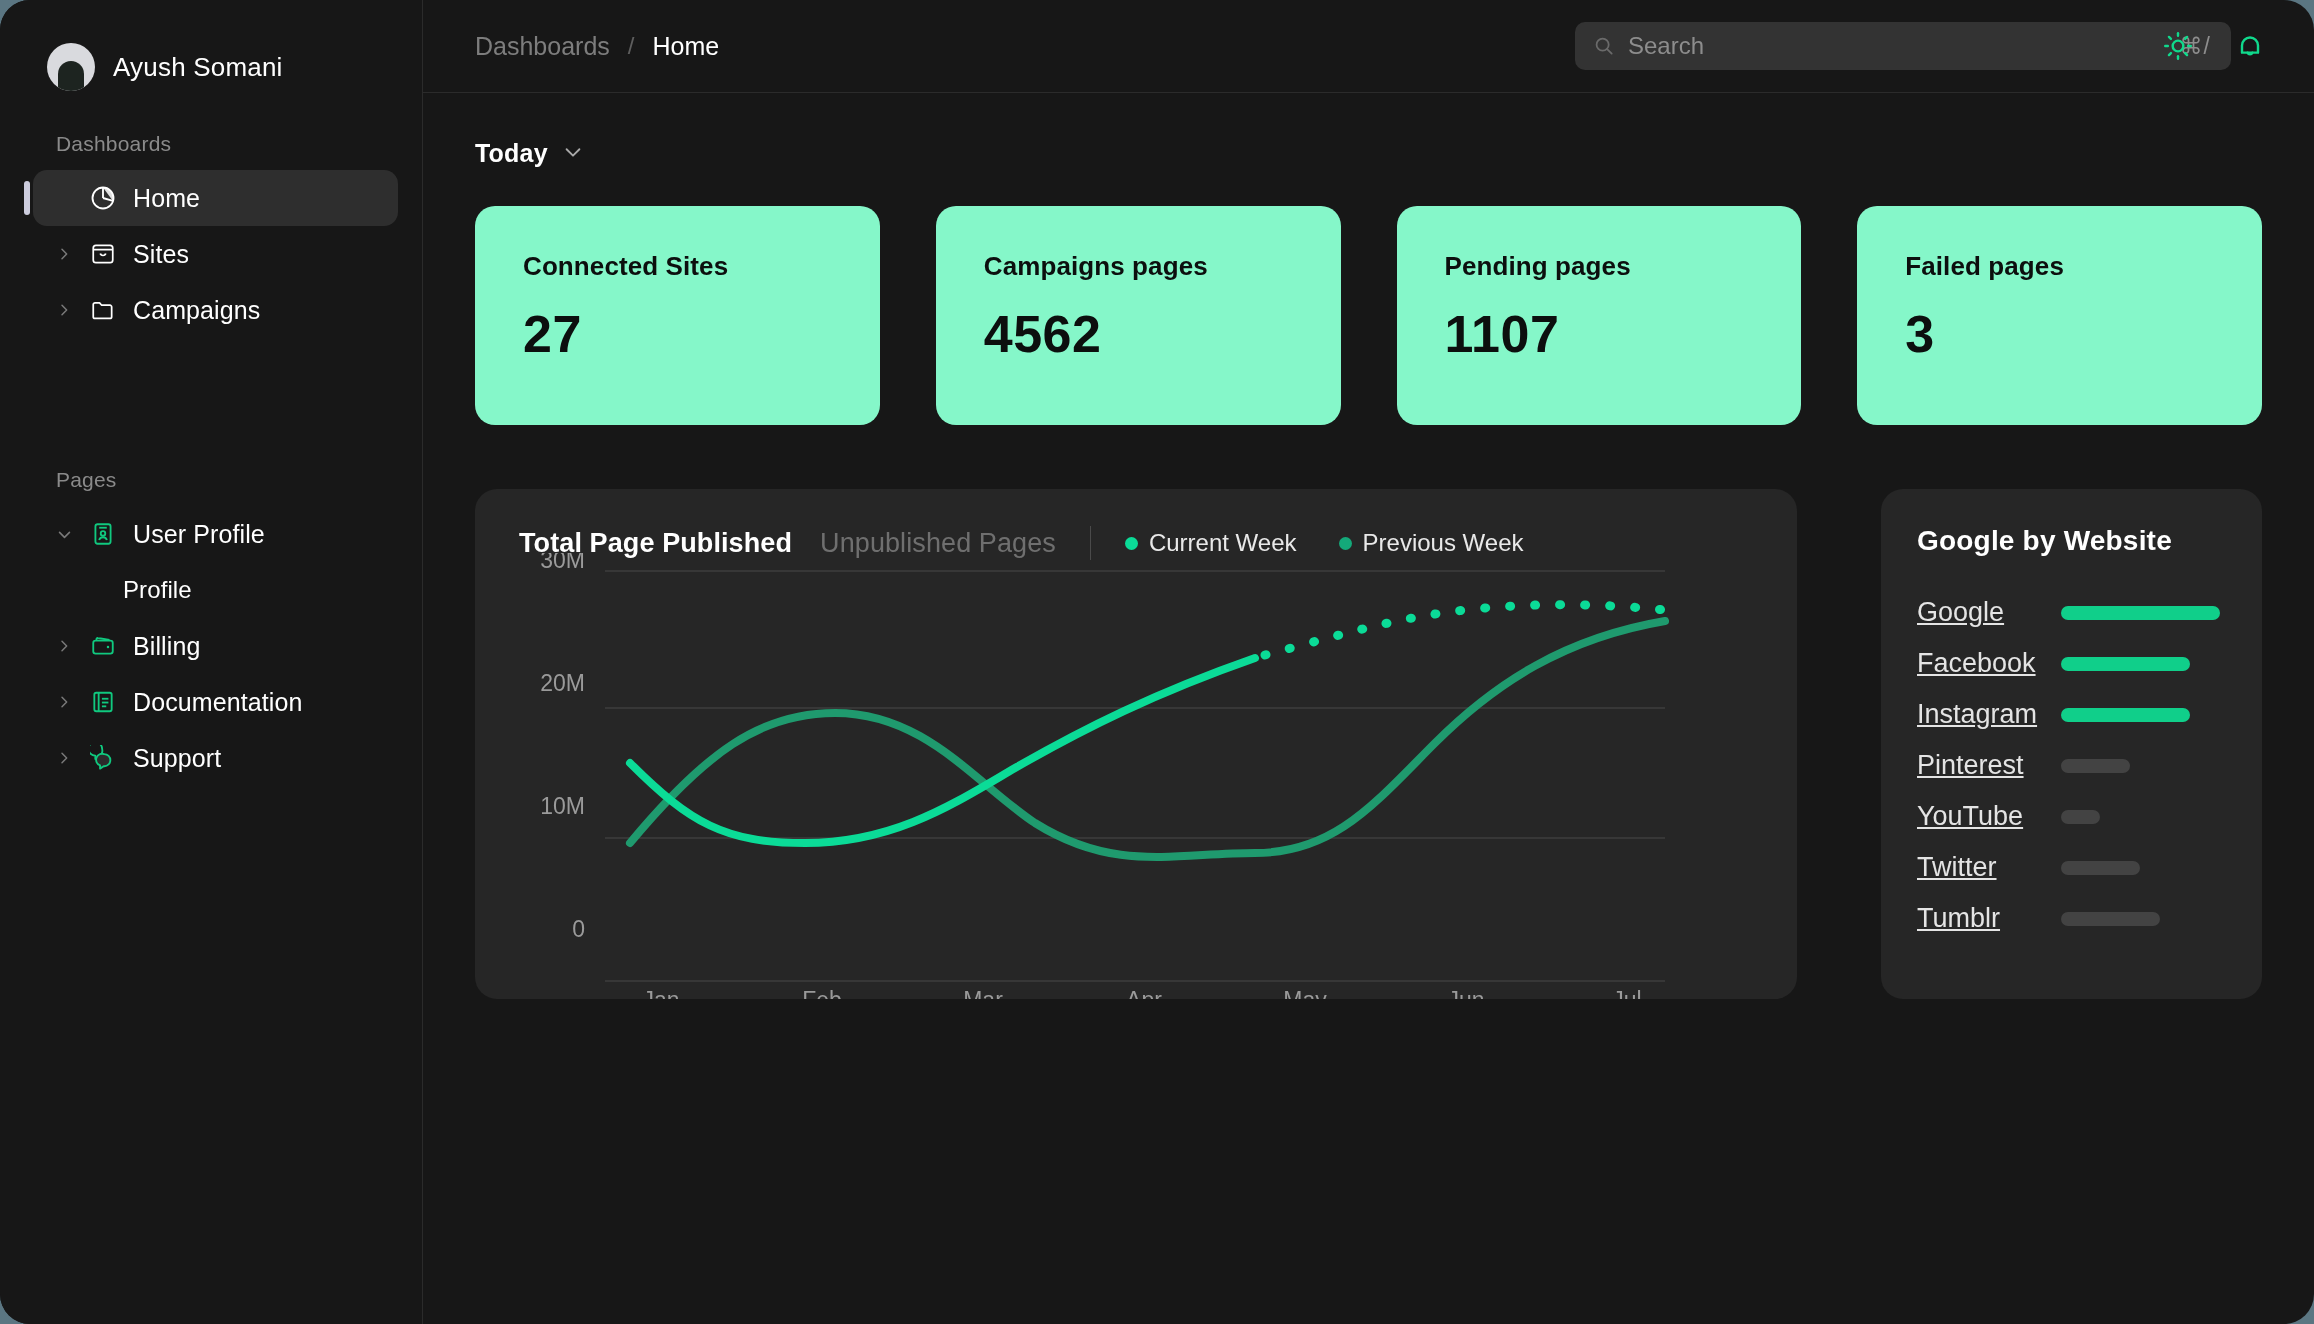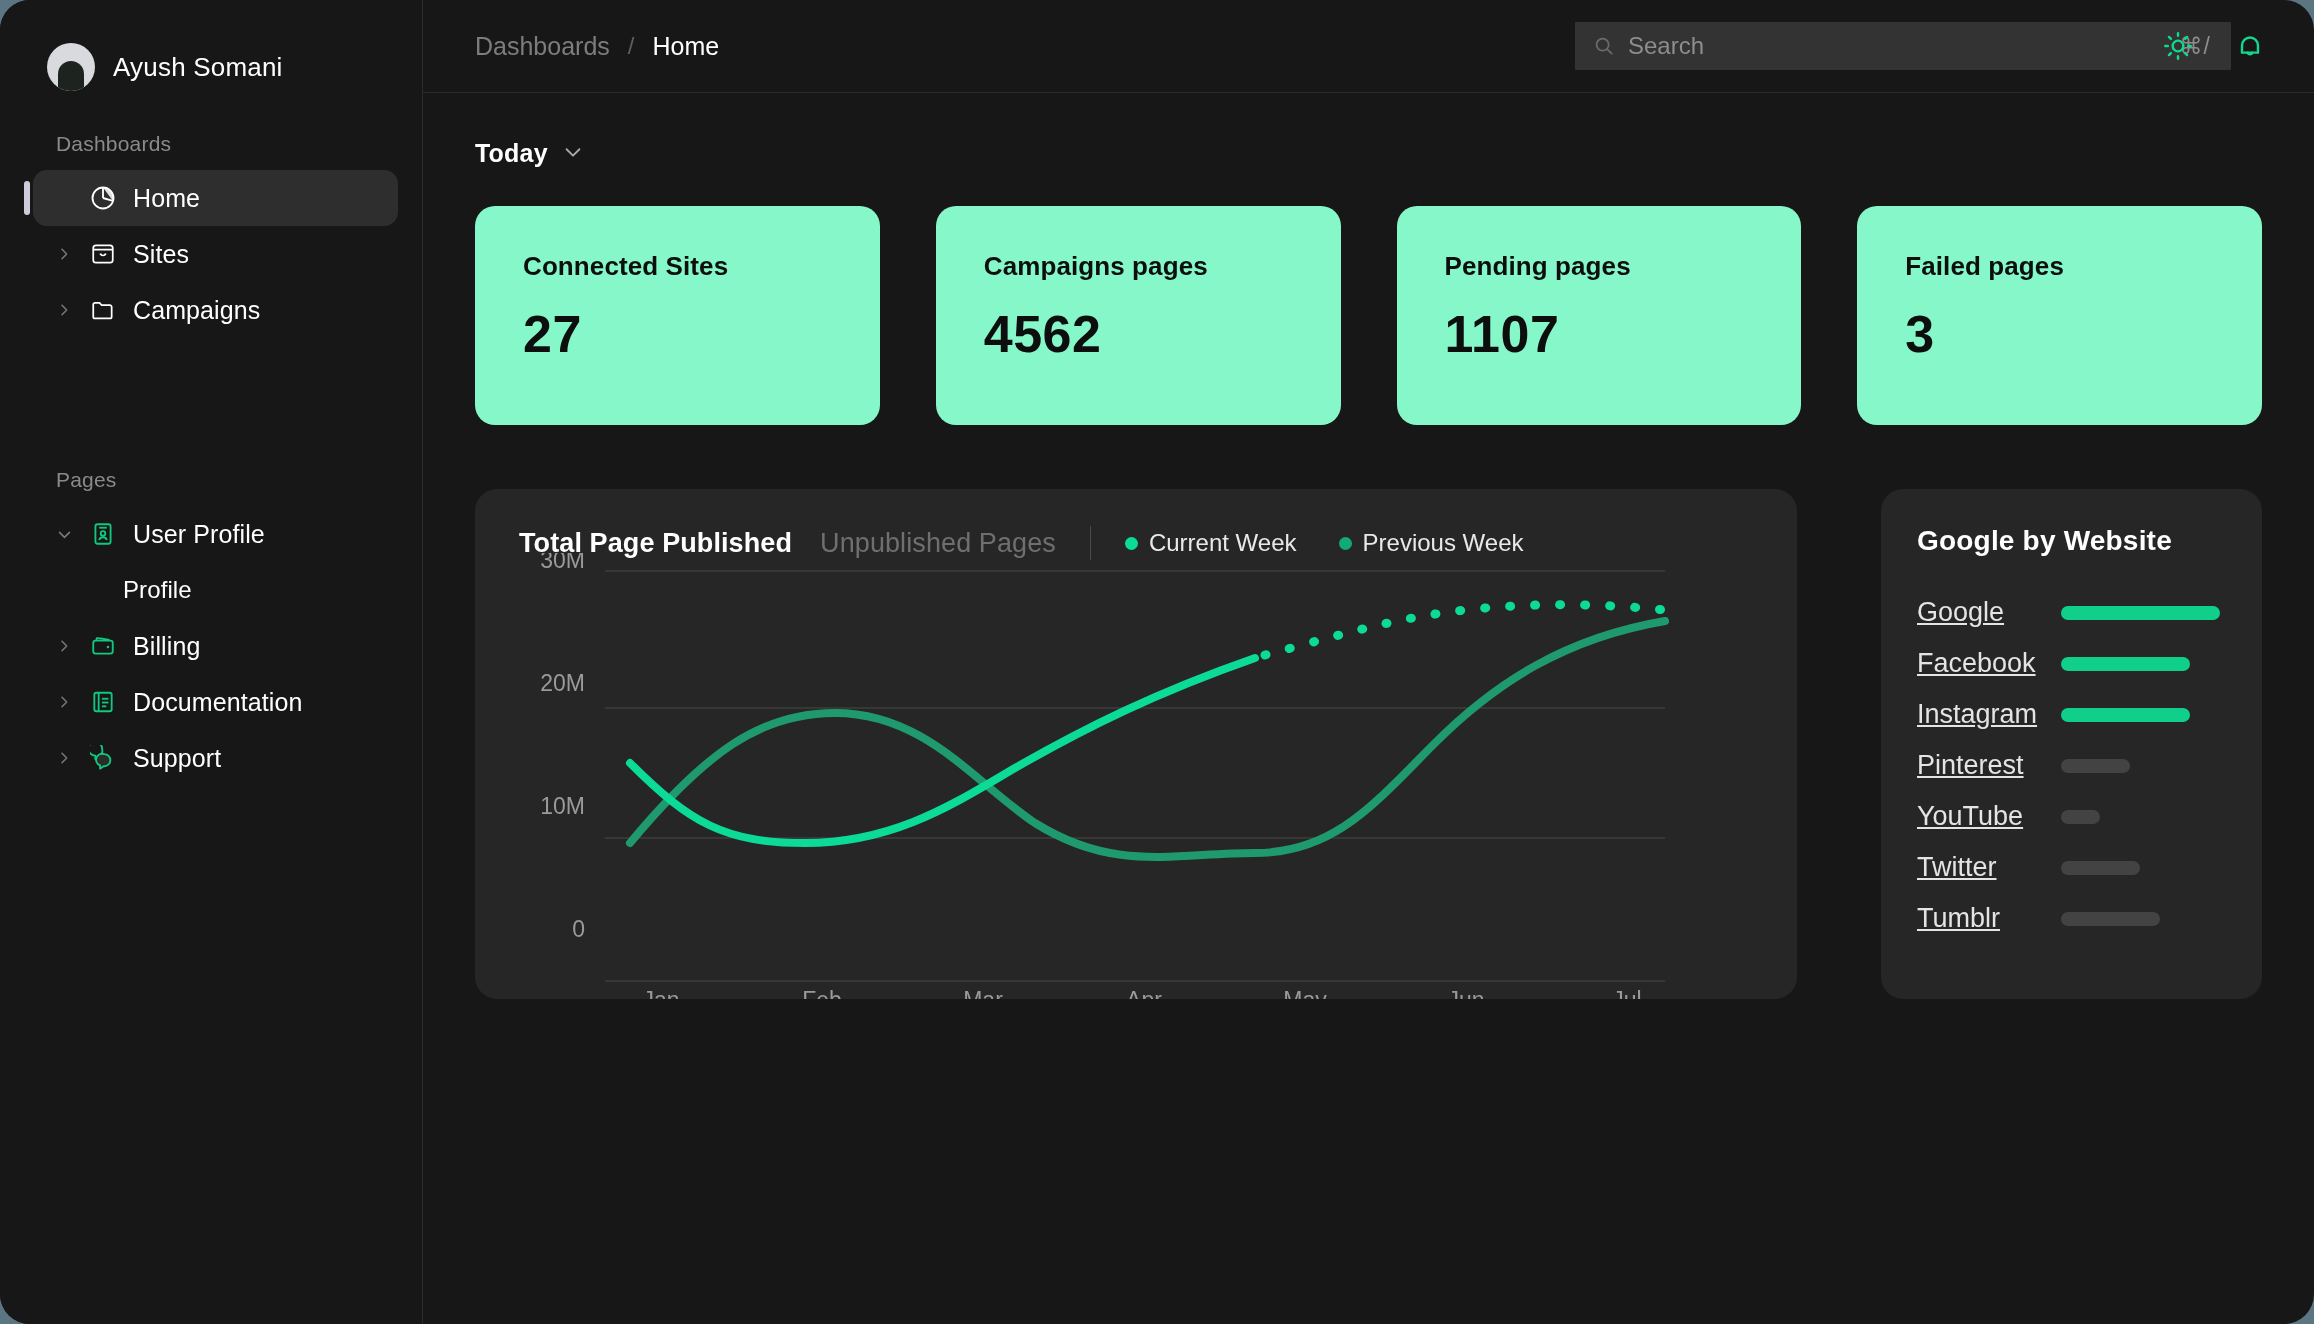--- a/index.html
+++ b/index.html
@@ -146,21 +146,21 @@
     font-size: 25px;
     cursor: pointer;
   }
 
   .search-wrap {
     position: absolute;
     left: 1152px;
     width: 656px;
     height: 48px;
     background: #333333;
-    border-radius: 1px;
+    border-radius: 10px;
     display: flex;
     align-items: center;
     padding: 0 20px 0 18px;
     cursor: text;
   }
   .search-icon { width: 22px; height: 22px; flex: 0 0 22px; opacity: .62; }
   .search-ph {
     color: #8d8d8d;
     font-size: 24px;
     margin-left: 13px;

